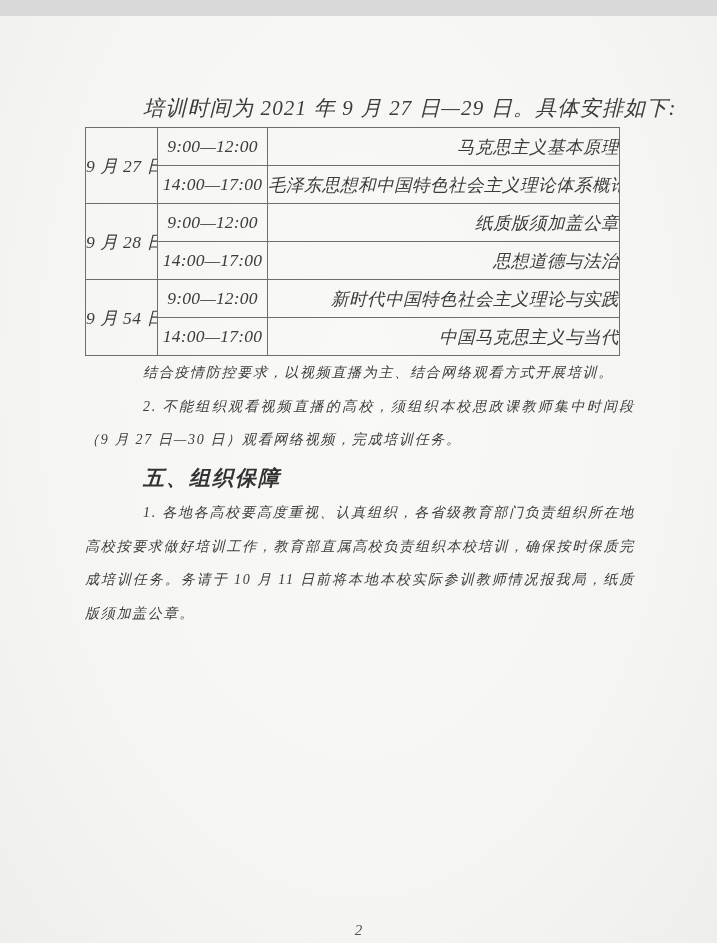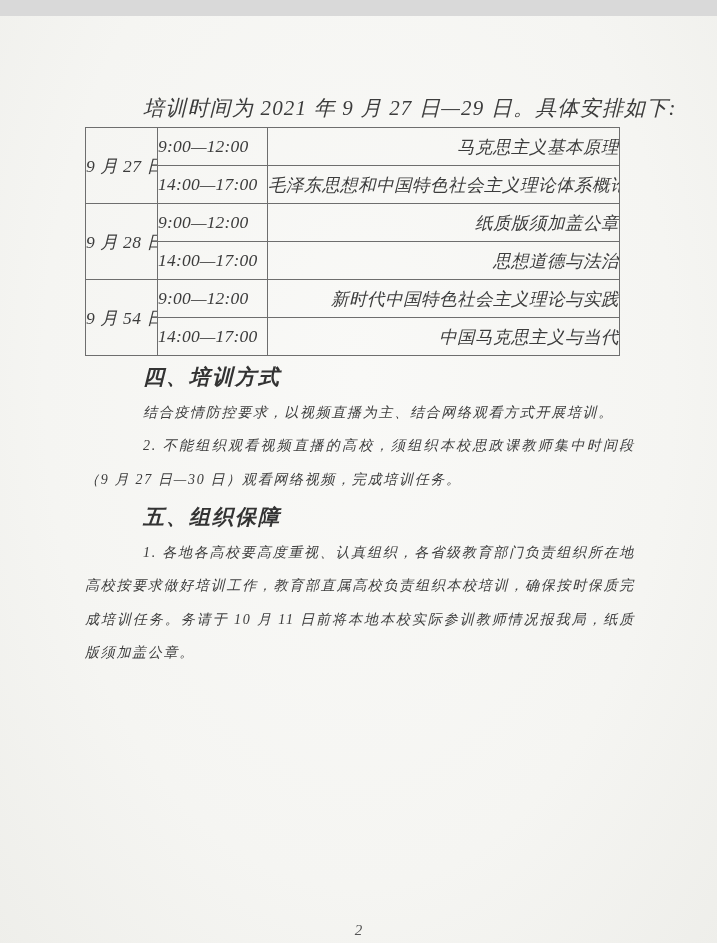--- a/index.html
+++ b/index.html
@@ -46,21 +46,21 @@
     color: #3c3c3c;
     padding: 0;
     overflow: hidden;
     white-space: nowrap;
   }
   td.date-cell {
     text-align: left;
     letter-spacing: 0.5px;
   }
   td.time-cell {
-    text-align: left;
+    text-align: center;
     letter-spacing: 0.2px;
   }
   td.course-cell {
     text-align: right;
     padding-left: 11px;
     letter-spacing: 0.5px;
   }
   .section-heading {
     margin: 4px 0 2px 0;
     font-family: "Liberation Sans", "DejaVu Sans", sans-serif;
@@ -129,21 +129,20 @@
           <td class="course-cell">新时代中国特色社会主义理论与实践</td>
         </tr>
         <tr>
           <td class="time-cell">14:00—17:00</td>
           <td class="course-cell">中国马克思主义与当代</td>
         </tr>
       </tbody>
     </table>
 
     <div>
-      <h3 class="section-heading">四、培训方式</h3>
       <p class="para">结合疫情防控要求，以视频直播为主、结合网络观看方式开展培训。</p>
       <p class="para">2. 不能组织观看视频直播的高校，须组织本校思政课教师集中时间段（9 月 27 日—30 日）观看网络视频，完成培训任务。</p>
     </div>
 
     <div>
       <h3 class="section-heading">五、组织保障</h3>
       <p class="para">1. 各地各高校要高度重视、认真组织，各省级教育部门负责组织所在地高校按要求做好培训工作，教育部直属高校负责组织本校培训，确保按时保质完成培训任务。务请于 10 月 11 日前将本地本校实际参训教师情况报我局，纸质版须加盖公章。</p>
     </div>
 
   </div>

